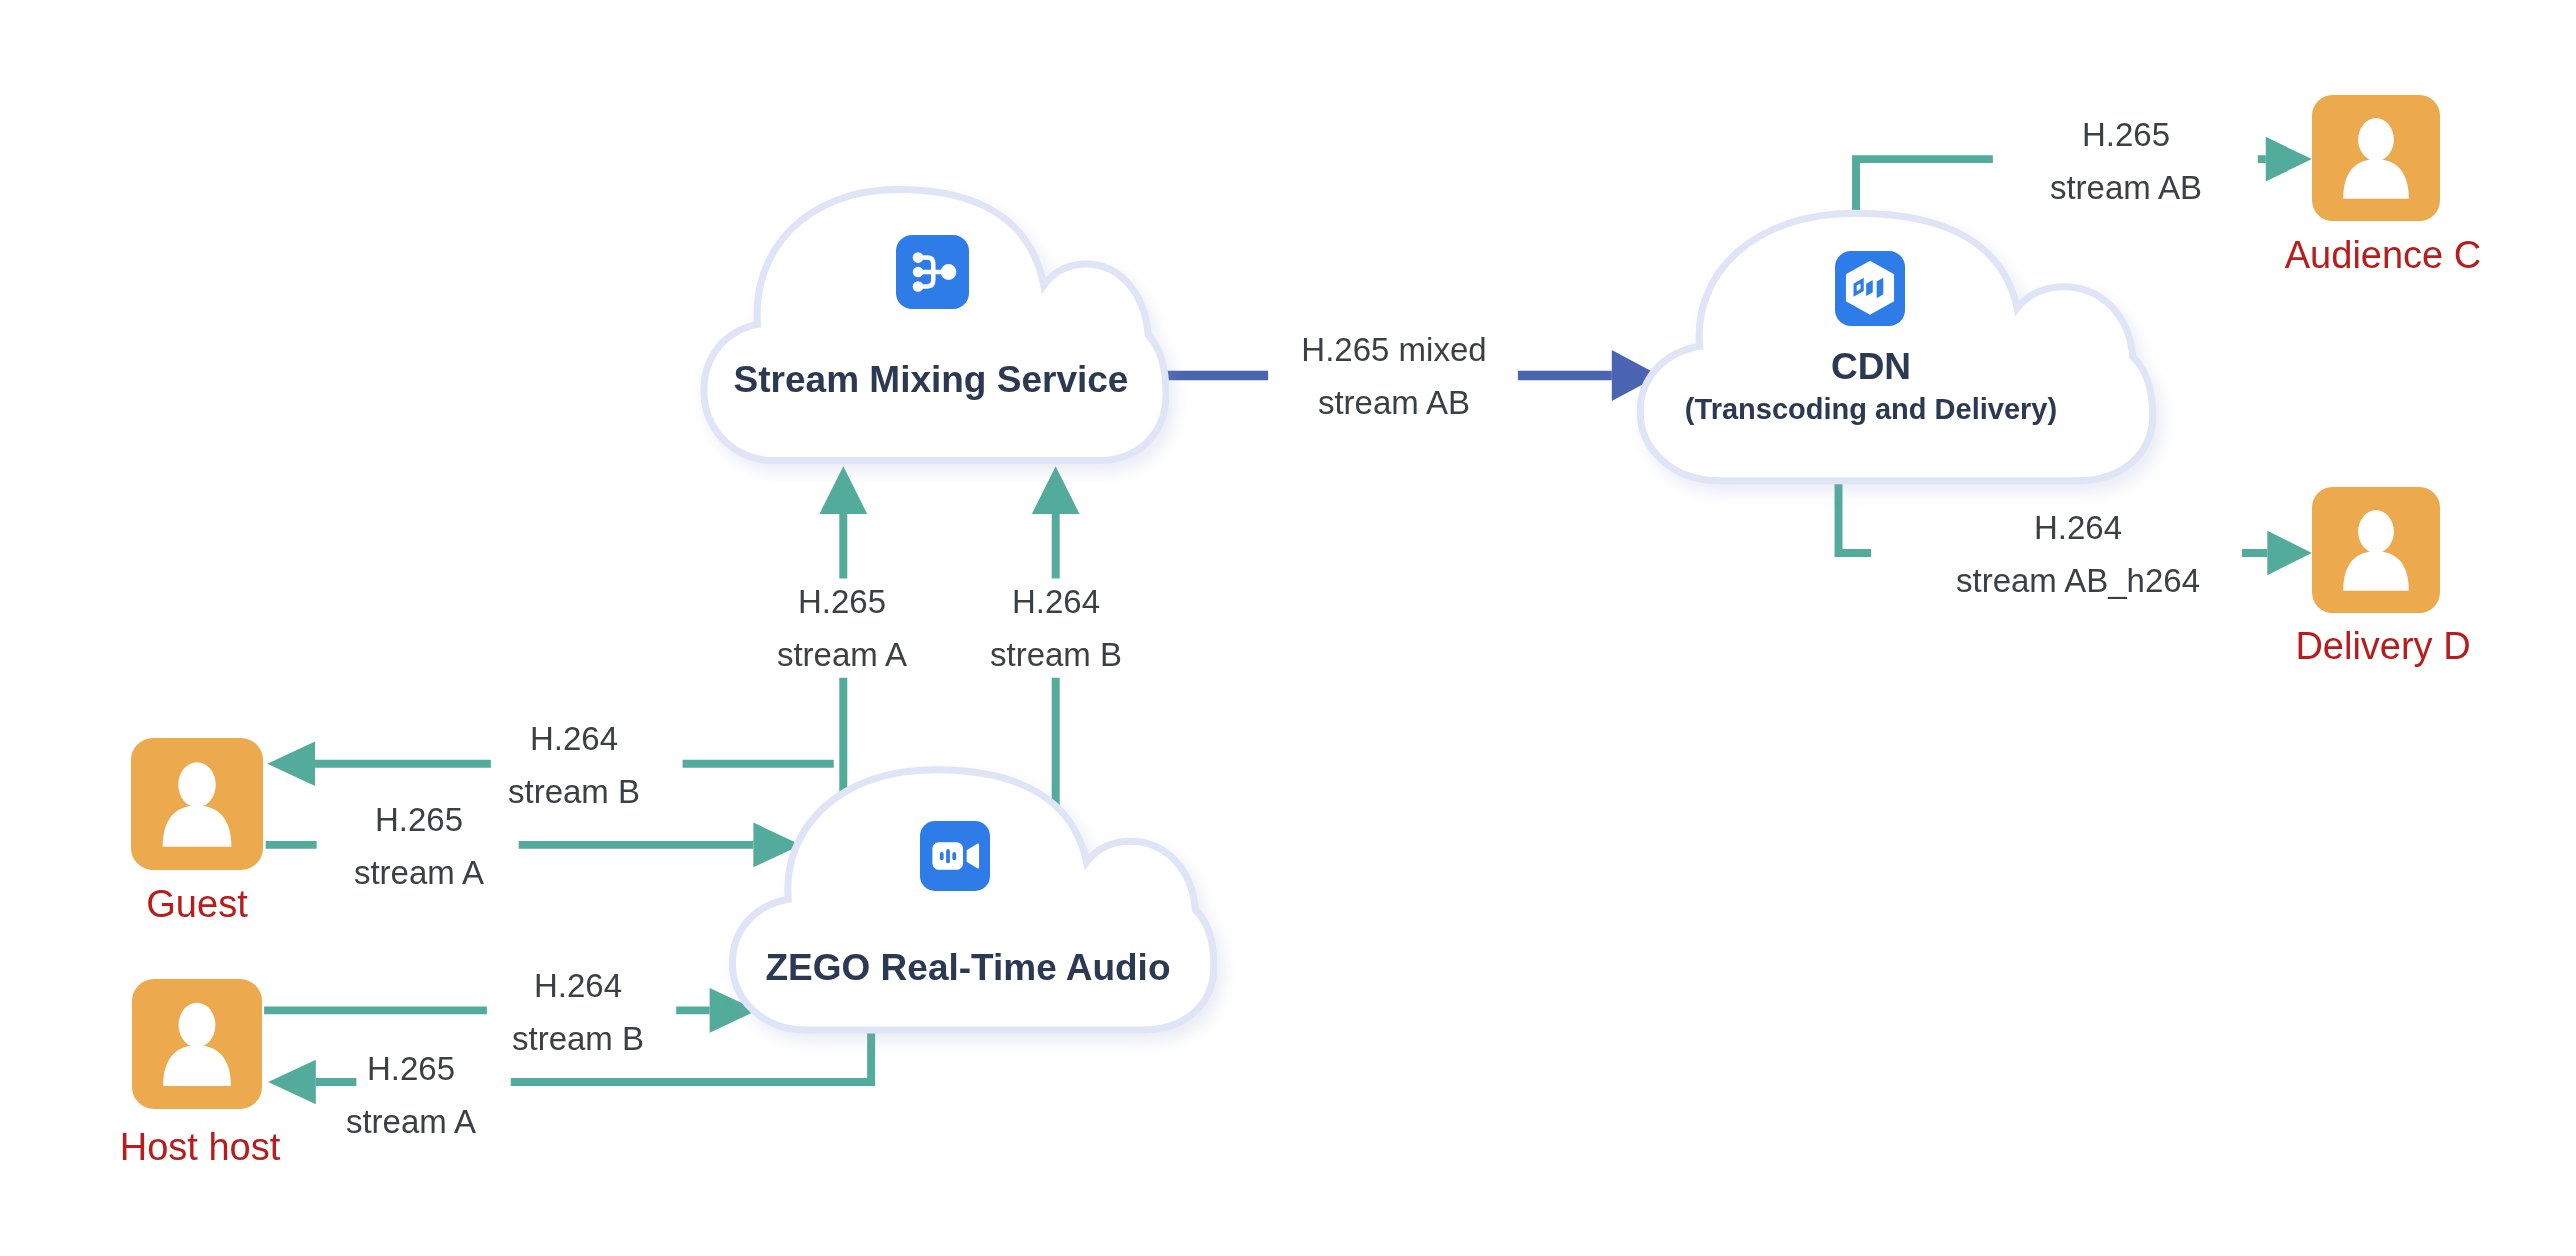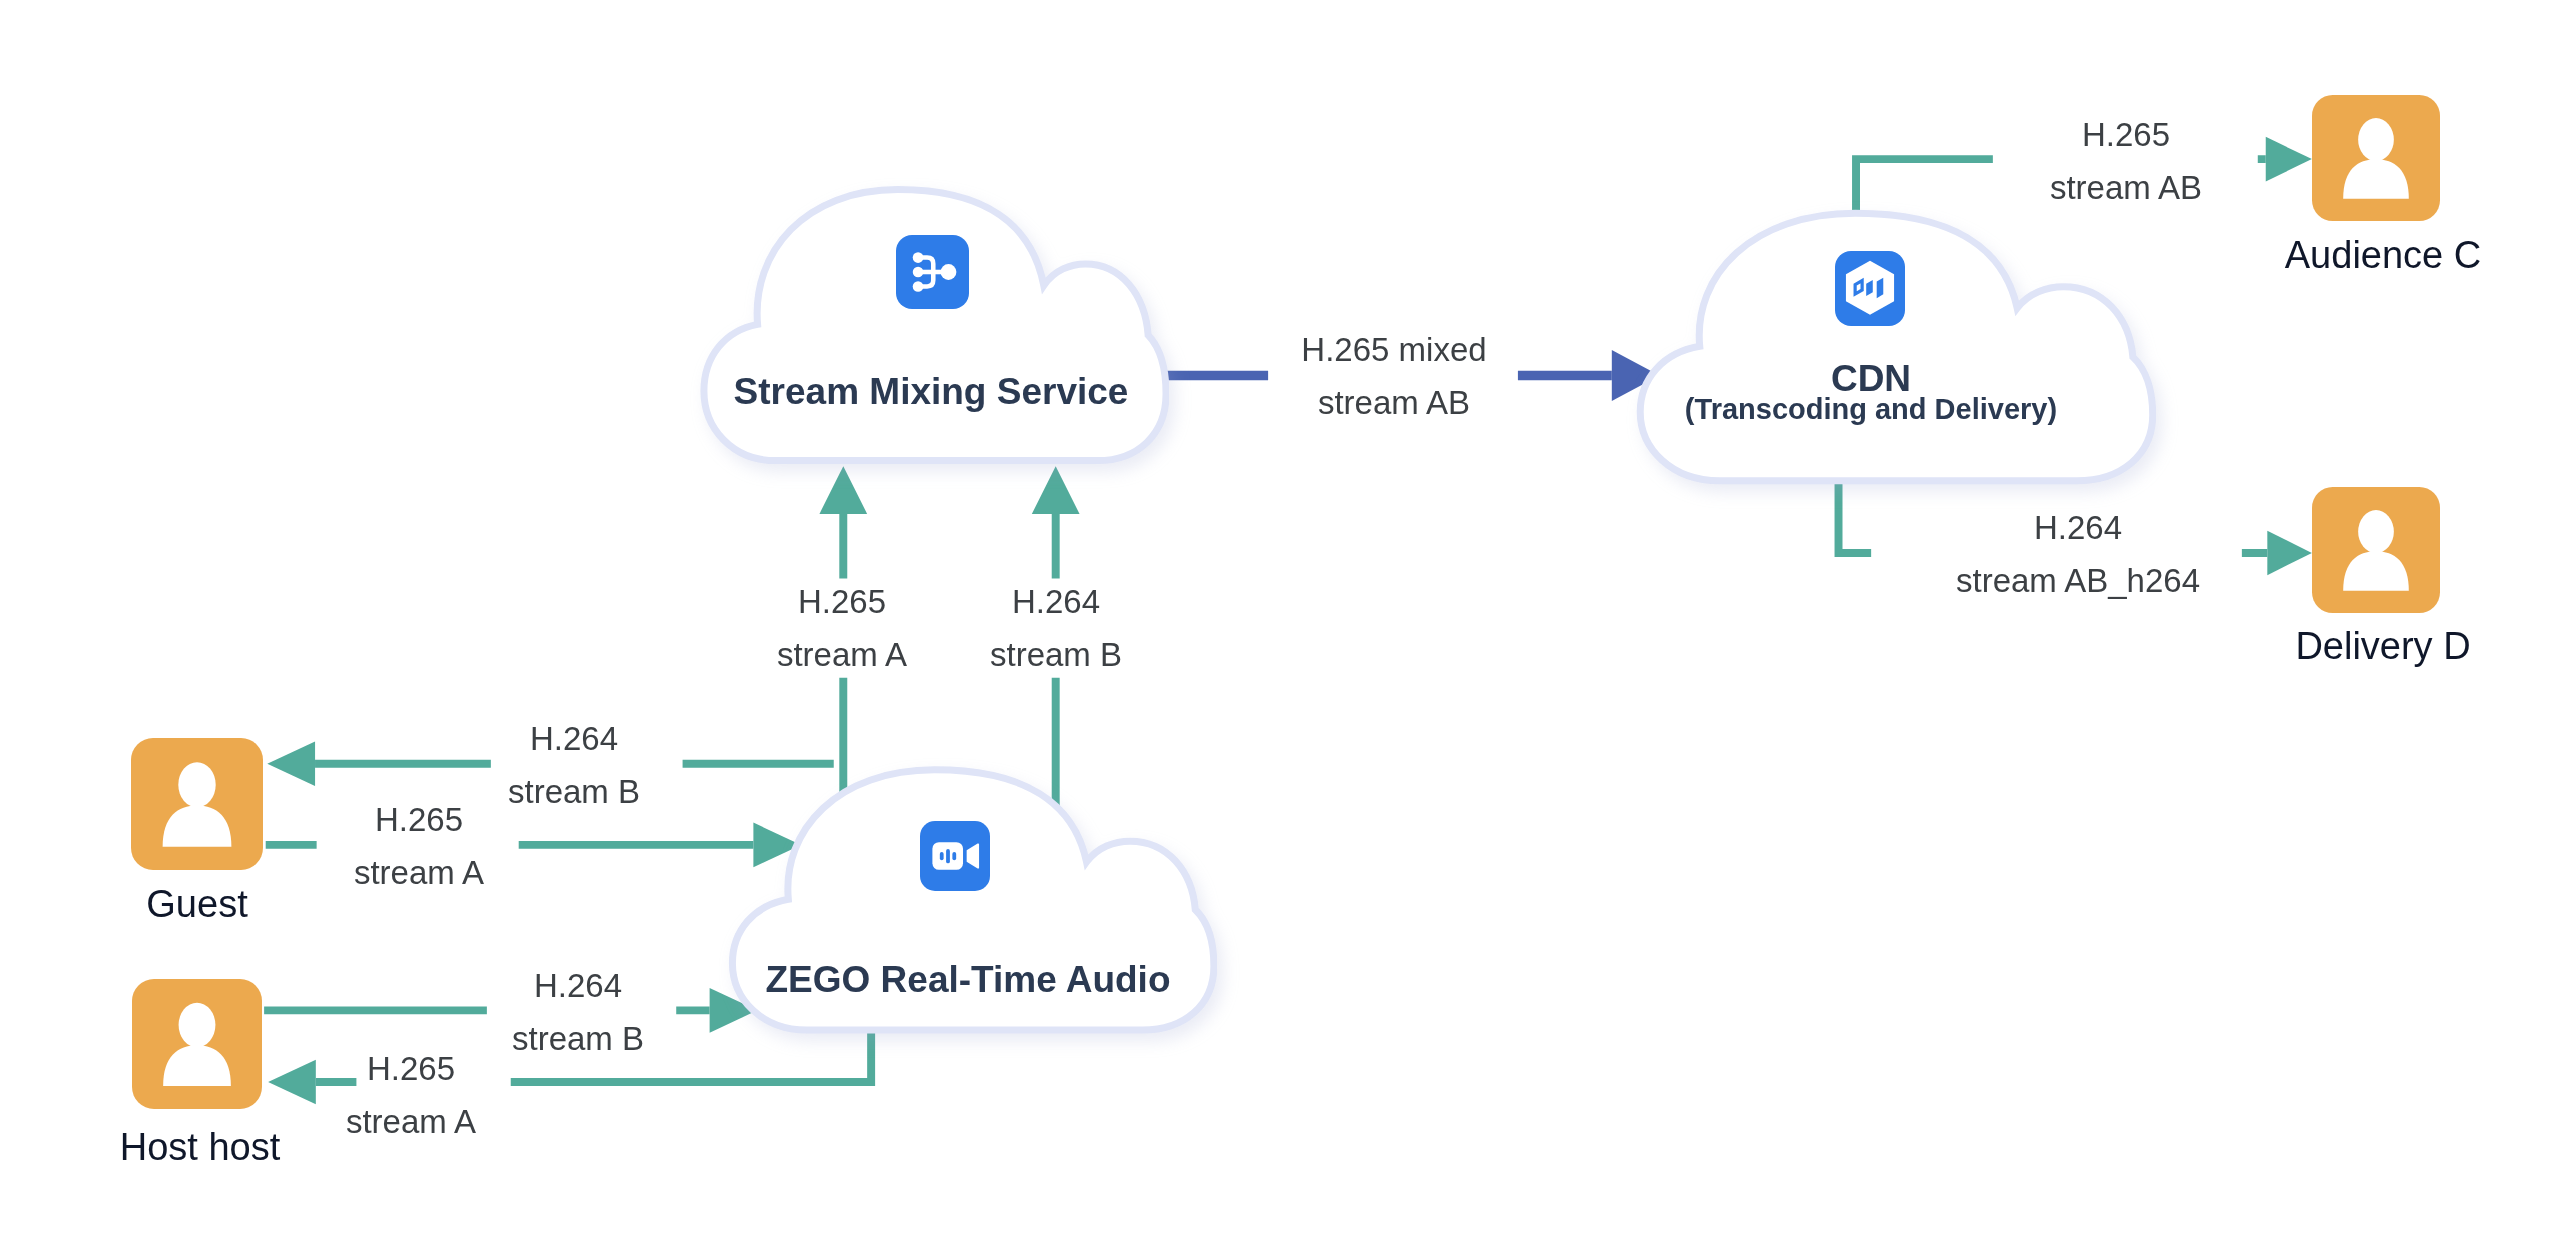--- a/index.html
+++ b/index.html
@@ -13,25 +13,25 @@
   .node-icon{position:absolute;z-index:3;border-radius:22px;background:#ECA94E;}
   .node-icon svg{display:block;width:100%;height:100%;}
   .service-icon{position:absolute;z-index:3;border-radius:16px;background:#2E7CE8;}
   .service-icon svg{display:block;width:100%;height:100%;}
   .edge-label{
     position:absolute;z-index:4;transform:translate(-50%,-50%);
     text-align:center;font-size:33px;line-height:53px;color:#3C4044;white-space:nowrap;
   }
   .node-label{
     position:absolute;z-index:4;transform:translate(-50%,-50%);
-    text-align:right;font-size:38px;color:#0f172a;white-space:nowrap;
+    text-align:right;font-size:38px;color:#b91c1c;white-space:nowrap;
   }
   .cloud-title{
     position:absolute;z-index:4;transform:translate(-50%,-50%);
-    text-align:center;font-size:37px;font-weight:600;color:#2B3A52;line-height:53px;white-space:nowrap;margin-top:12px;
+    text-align:center;font-size:37px;font-weight:600;color:#2B3A52;line-height:53px;white-space:nowrap;
   }
   .cloud-subtitle{
     position:absolute;z-index:4;transform:translate(-50%,-50%);
     text-align:left;font-size:29px;font-weight:600;color:#2B3A52;white-space:nowrap;
   }
 </style>
 </head>
 <body>
 
 <div class="canvas">

